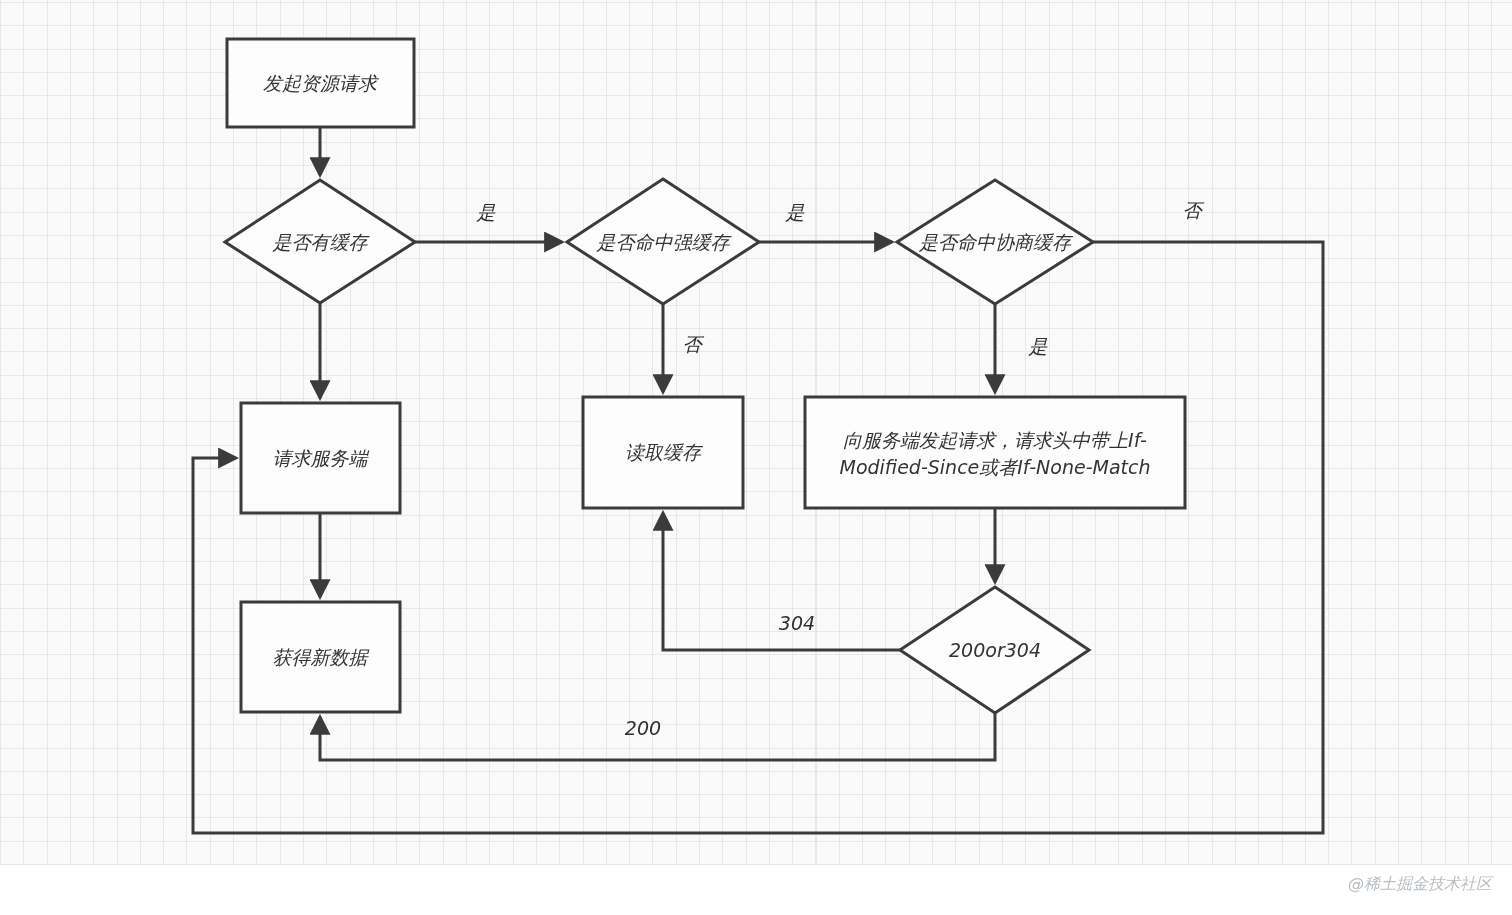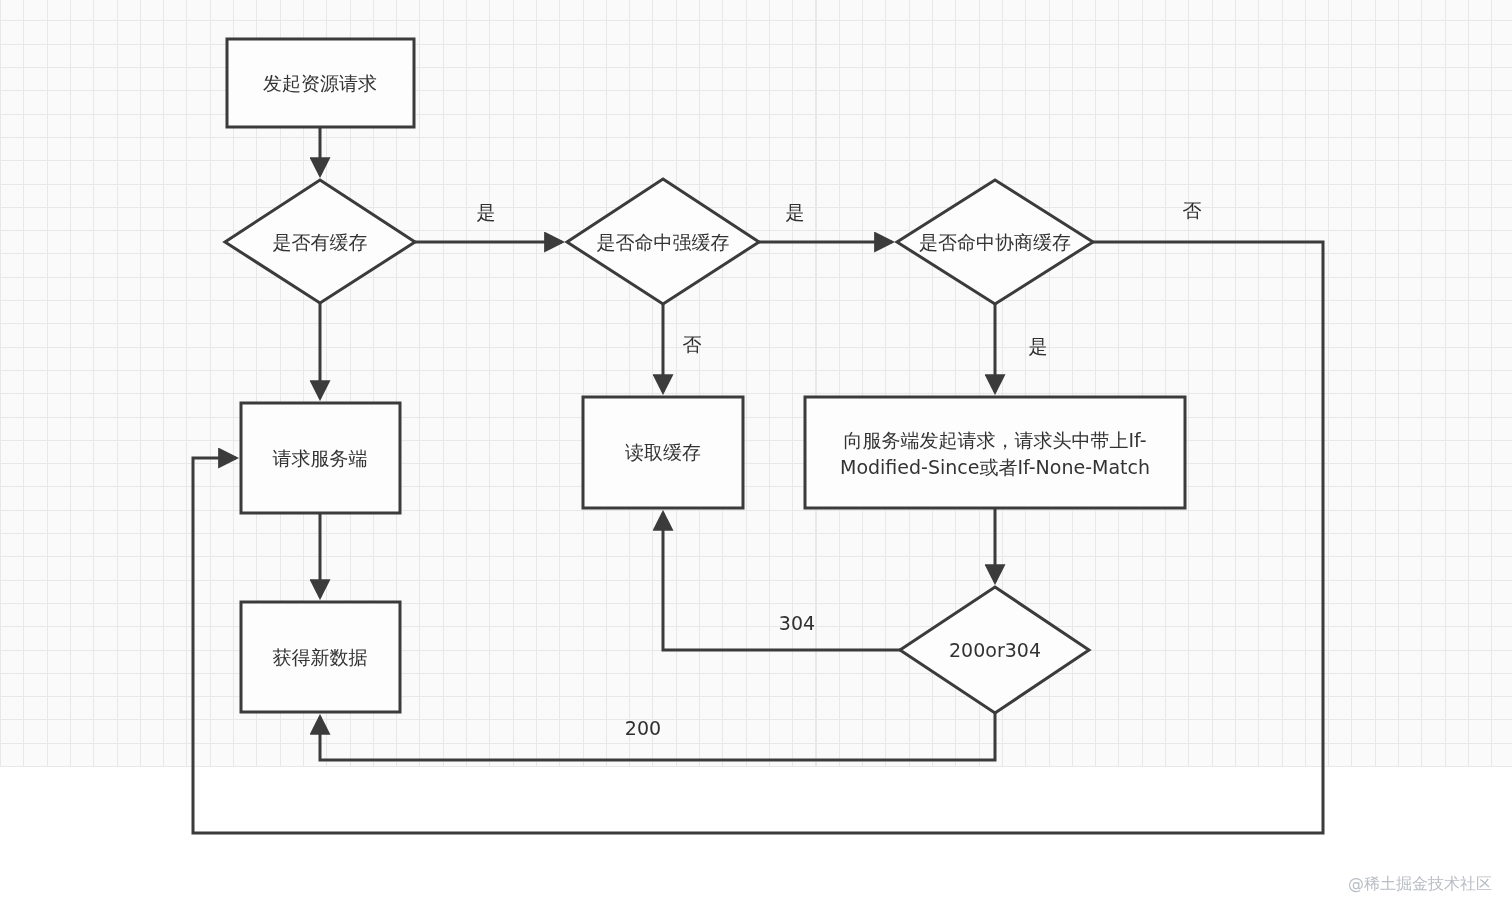--- a/index.html
+++ b/index.html
@@ -2,25 +2,26 @@
 <html><head>
 <meta charset="utf-8">
 <style>
   * { margin: 0; padding: 0; box-sizing: border-box; }
   html, body { width: 1512px; height: 915px; overflow: hidden; }
   body { font-family: "DejaVu Sans", "Liberation Sans", sans-serif; }
 
   .canvas {
     position: relative;
     width: 1512px;
-    height: 767px;
+    height: 865px;
     background-color: #fafafa;
     background-image:
       repeating-linear-gradient(0deg,  #e8e8e8 0px, #e8e8e8 1px, transparent 1px, transparent 23.3px),
       repeating-linear-gradient(90deg, #e8e8e8 0px, #e8e8e8 1px, transparent 1px, transparent 23.3px);
+    font-style: italic;
   }
 
   svg.flow { position: absolute; inset: 0; }
 
   .shape {
     fill: #fdfdfd;
     stroke: #3b3b3b;
     stroke-width: 3;
   }
   .edge {

